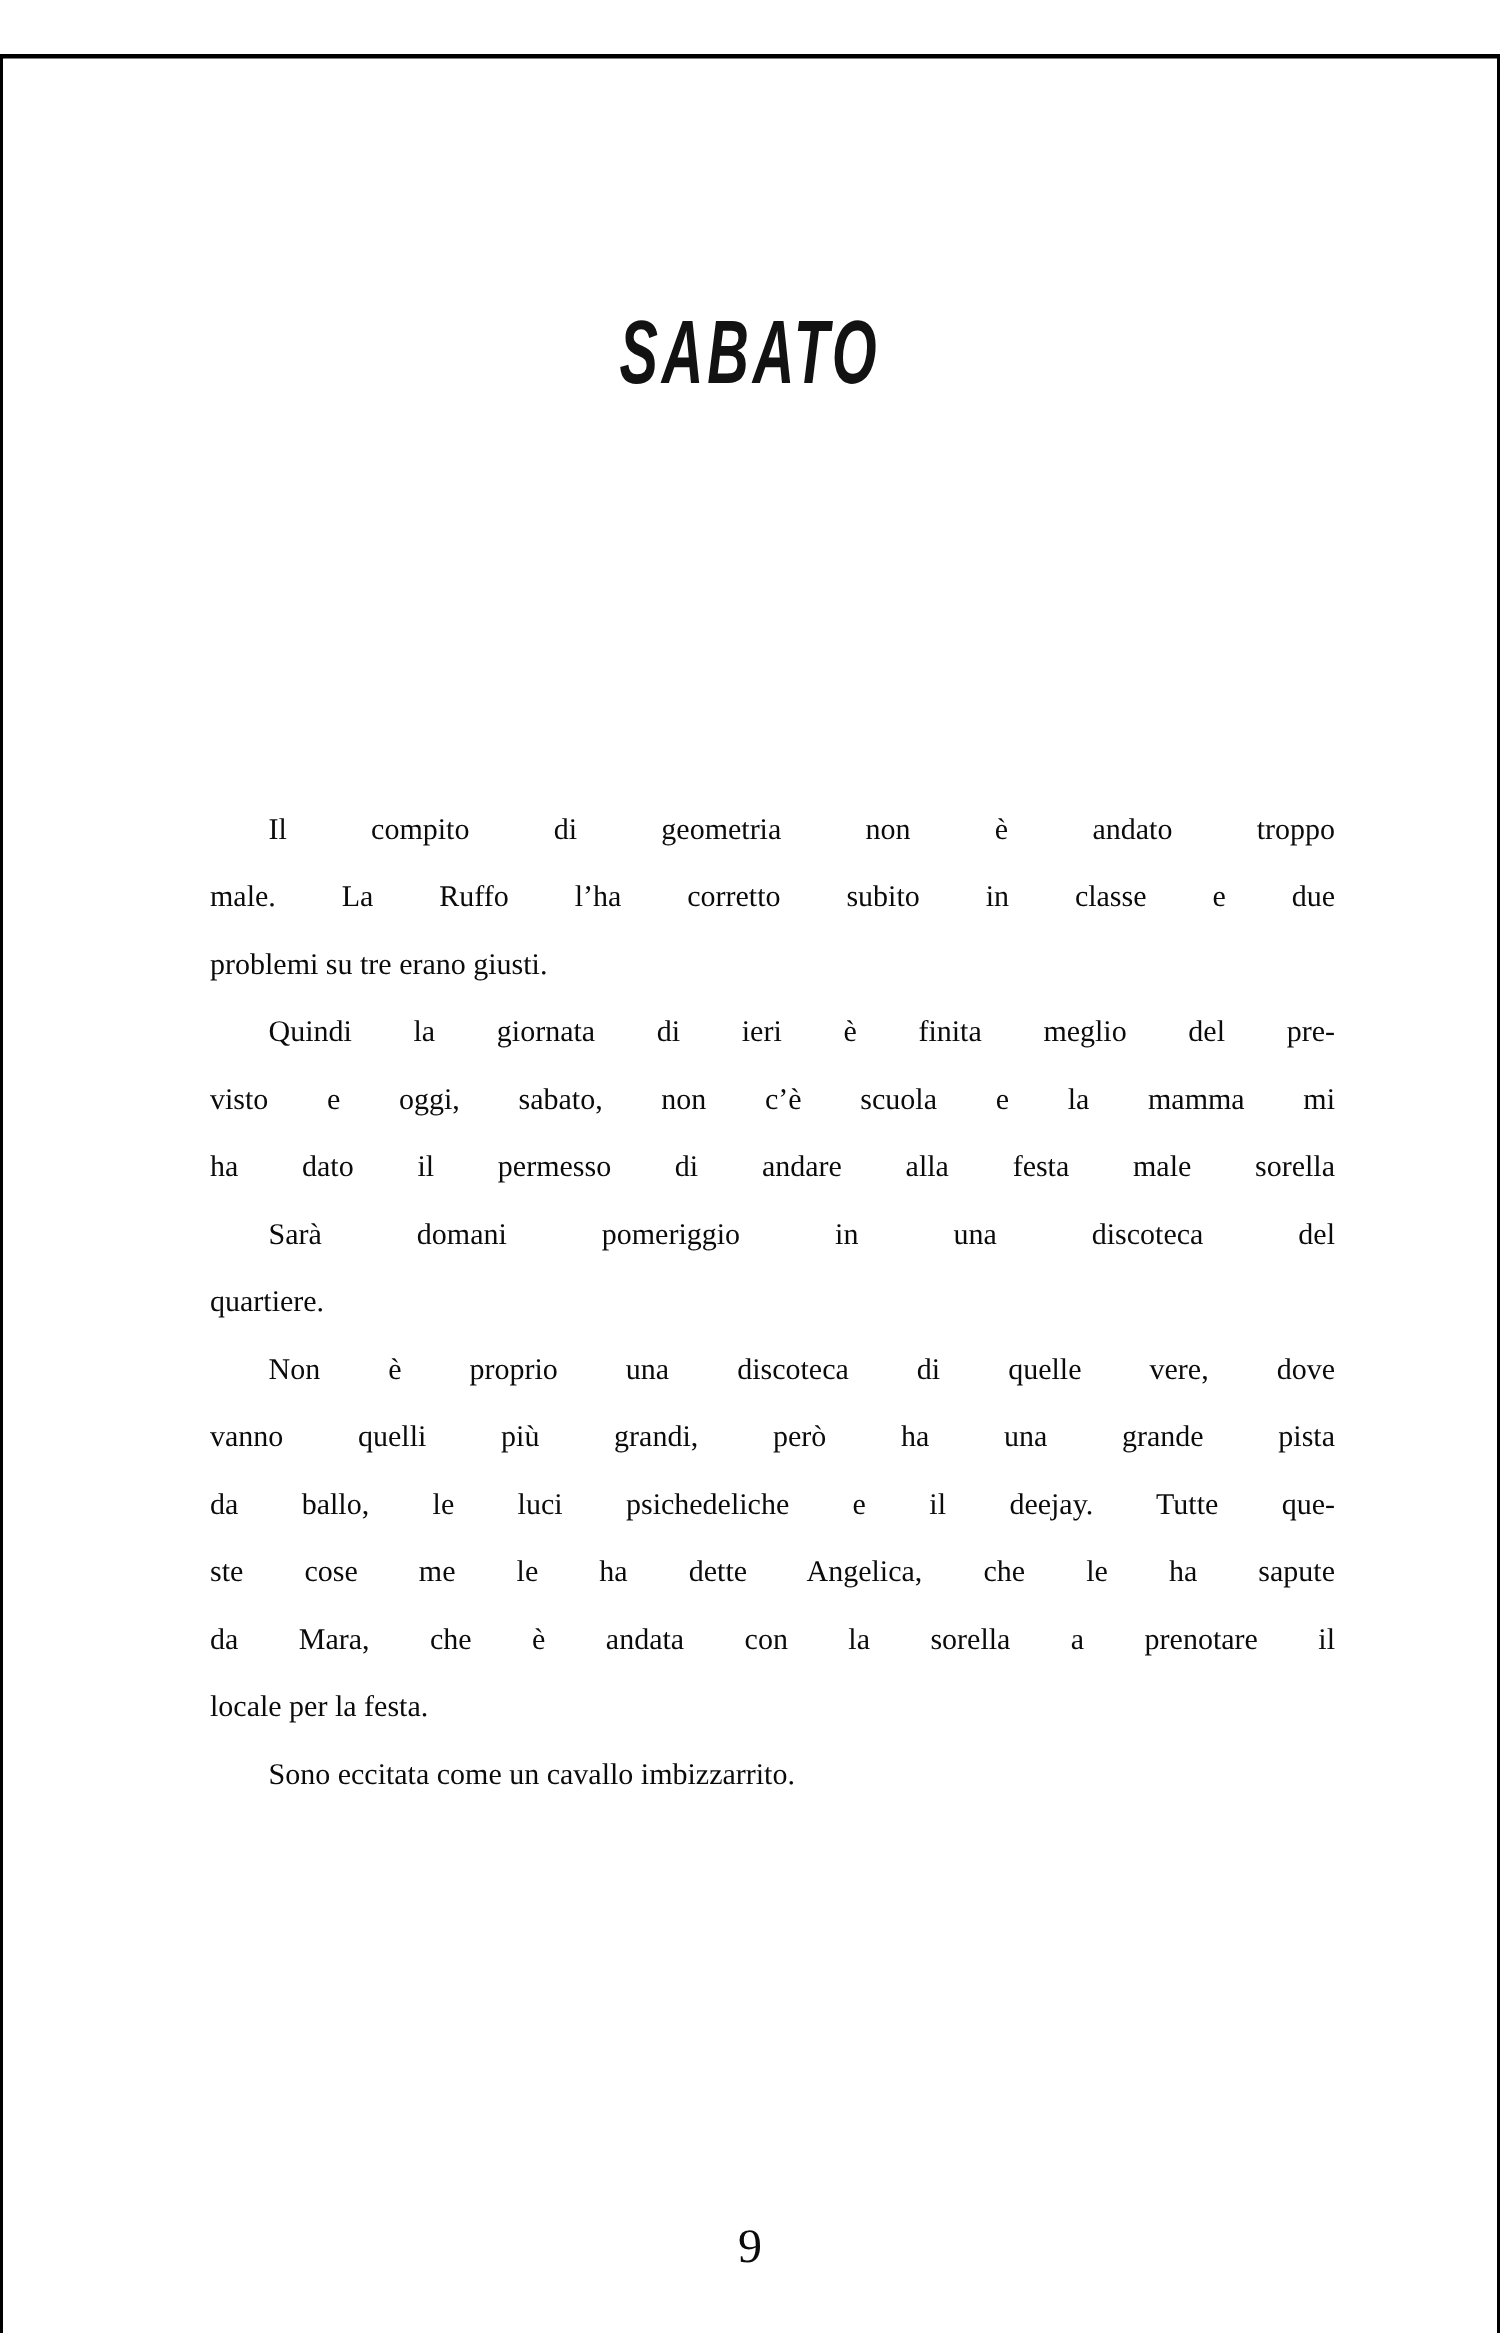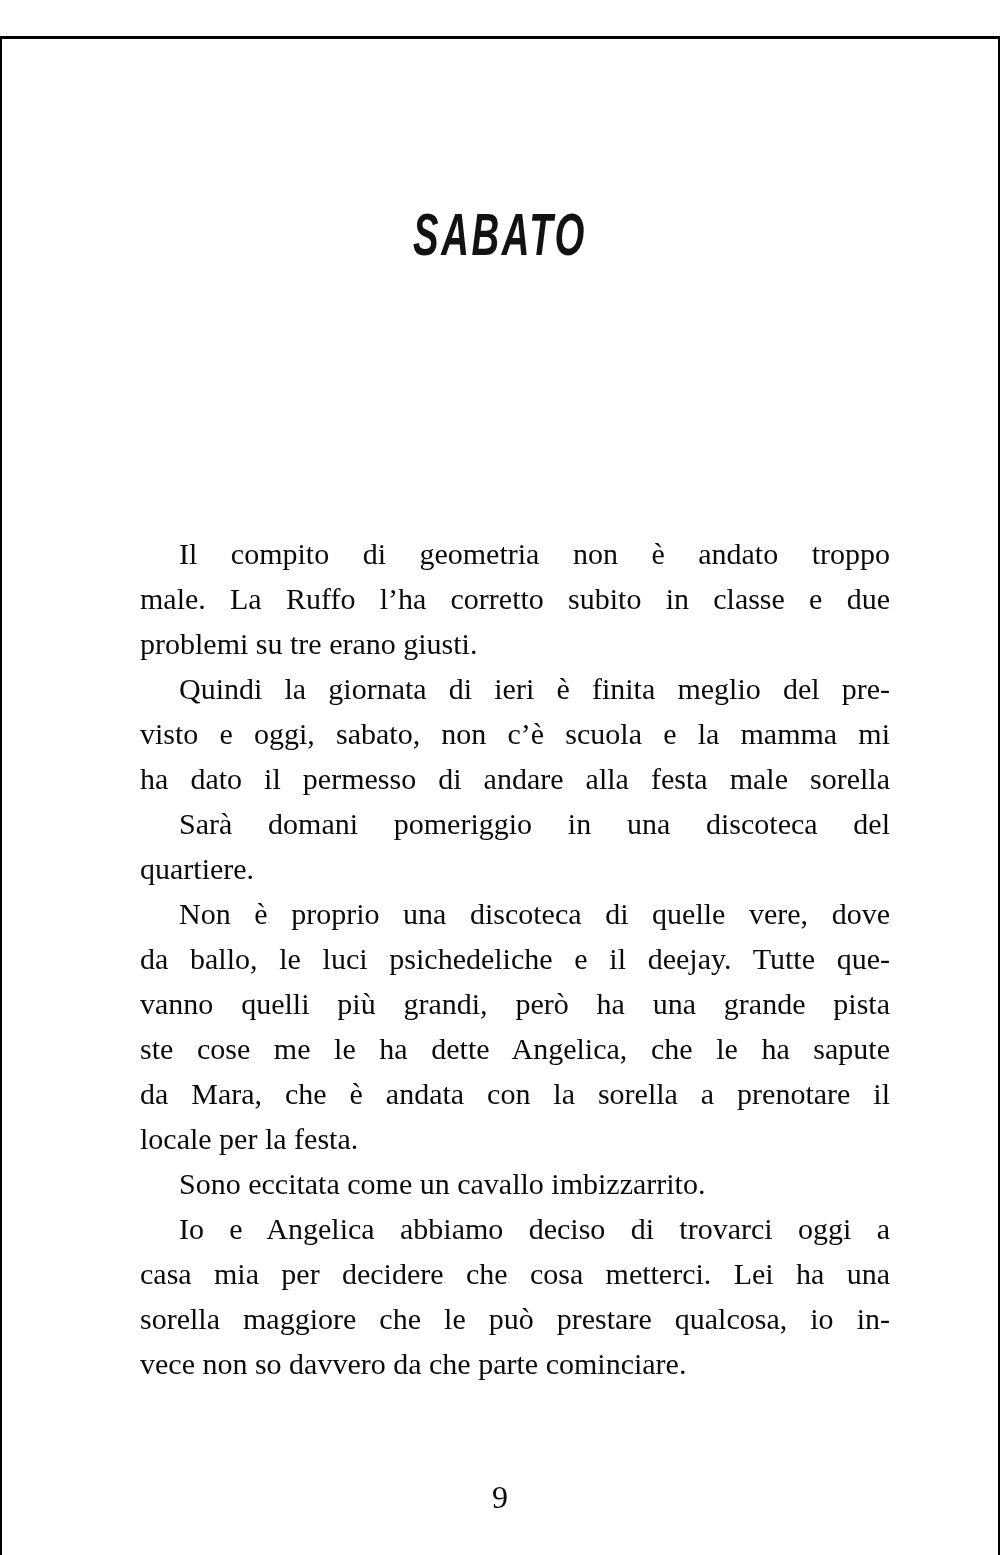--- a/index.html
+++ b/index.html
@@ -43,21 +43,21 @@
   }
 
   .body-text {
     position: absolute;
     top: 492px;
     left: 138px;
     width: 750px;
   }
 
   .text-line {
-    font-size: 30px;
+    font-size: 20px;
     line-height: 45px;
     height: 45px;
     overflow: hidden;
     color: #0b0b0b;
     text-align: left;
   }
 
   .text-line.stretch {
     text-align: justify;
     text-align-last: justify;
@@ -94,31 +94,25 @@
         <div class="text-line first stretch">Quindi la giornata di ieri è finita meglio del pre-</div>
         <div class="text-line stretch">visto e oggi, sabato, non c’è scuola e la mamma mi</div>
         <div class="text-line stretch">ha dato il permesso di andare alla festa male sorella</div>
       </div>
       <div>
         <div class="text-line first stretch">Sarà domani pomeriggio in una discoteca del</div>
         <div class="text-line">quartiere.</div>
       </div>
       <div>
         <div class="text-line first stretch">Non è proprio una discoteca di quelle vere, dove</div>
+        <div class="text-line stretch">vanno quelli più grandi, però ha una grande pista</div>
         <div class="text-line stretch">da ballo, le luci psichedeliche e il deejay. Tutte que-</div>
-        <div class="text-line stretch">vanno quelli più grandi, però ha una grande pista</div>
         <div class="text-line stretch">ste cose me le ha dette Angelica, che le ha sapute</div>
         <div class="text-line stretch">da Mara, che è andata con la sorella a prenotare il</div>
         <div class="text-line">locale per la festa.</div>
       </div>
       <div>
         <div class="text-line first">Sono eccitata come un cavallo imbizzarrito.</div>
       </div>
-      <div>
-        <div class="text-line first stretch">Io e Angelica abbiamo deciso di trovarci oggi a</div>
-        <div class="text-line stretch">casa mia per decidere che cosa metterci. Lei ha una</div>
-        <div class="text-line stretch">sorella maggiore che le può prestare qualcosa, io in-</div>
-        <div class="text-line">vece non so davvero da che parte cominciare.</div>
-      </div>
     </div>
 
   <div class="page-number">9</div>
 </div>
 
 </body></html>

